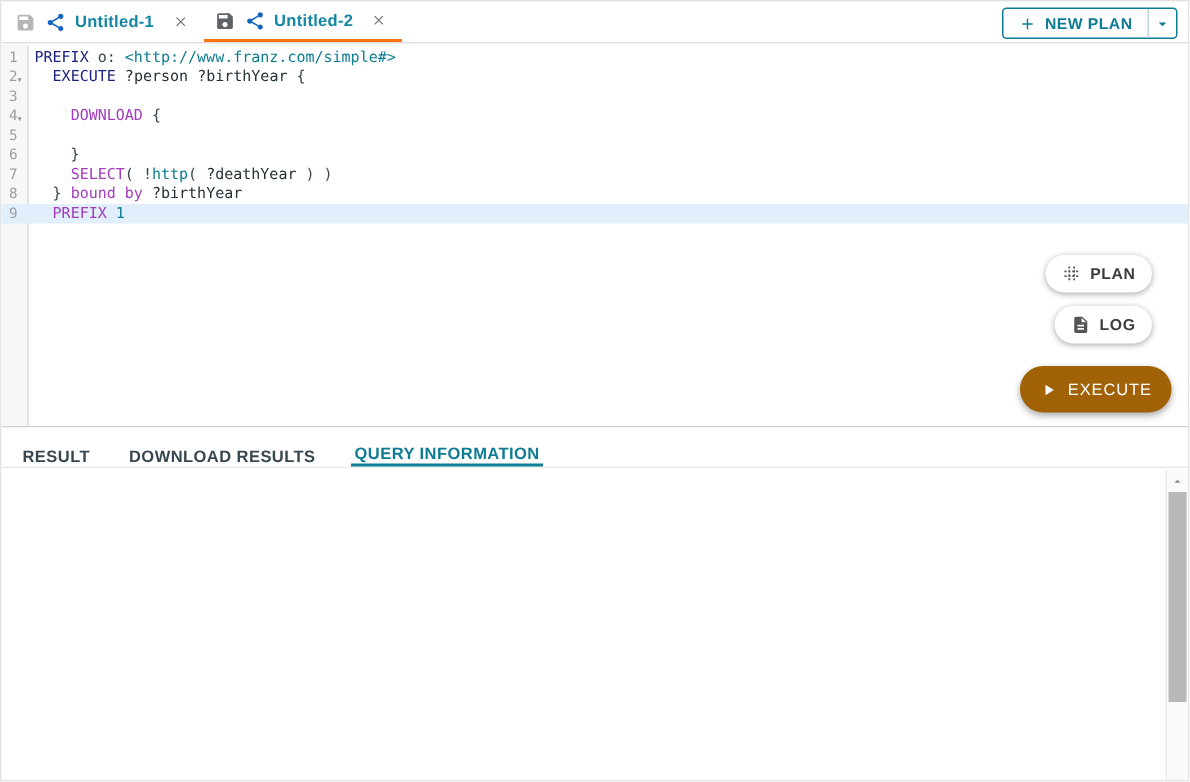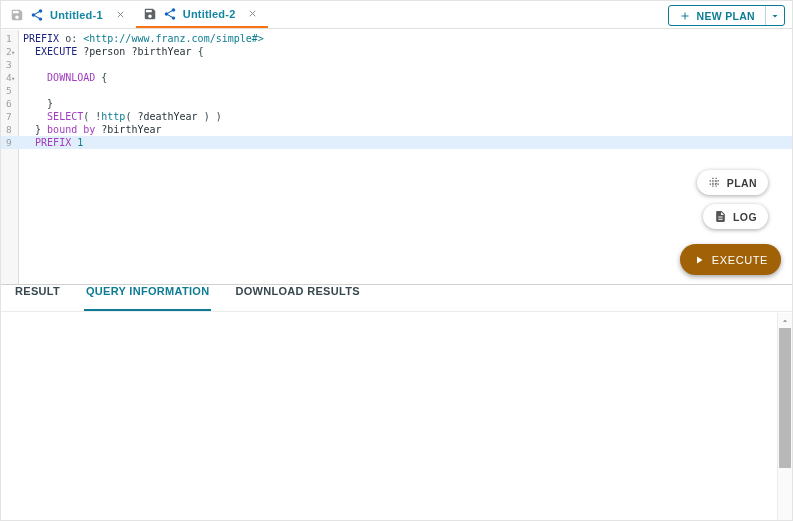--- a/index.html
+++ b/index.html
@@ -50,21 +50,21 @@
   .log-btn  { top:203px; }
   .plan-btn svg, .log-btn svg { width:13px; height:13px; }
   .exec-btn { right:11px; top:243px; height:31px; border-radius:16px; background:#a16207; gap:7px; padding:0 13px;
           font-family:"Liberation Sans", sans-serif; font-size:11px; font-weight:400; color:#fff; letter-spacing:.6px;
           box-shadow:0 2px 5px rgba(0,0,0,.35); }
   .exec-btn svg { width:12px; height:12px; fill:#fff; }
   
   .split { position:absolute; left:0; top:283px; right:0; height:1px; background:#d0d0d0; }
   .rtabbar { position:absolute; left:0; top:284px; right:0; height:27px; background:#fff; display:flex;
              align-items:stretch; gap:22px; padding-left:12px; border-bottom:1px solid #ebebeb; }
-  .rtab { display:flex; align-items:flex-start; font-size:11px; font-weight:700; letter-spacing:.3px;
+  .rtab { display:flex; align-items:flex-end; font-size:11px; font-weight:700; letter-spacing:.3px;
           color:#37474f; cursor:pointer; padding:0 2px; }
   .rtab.active { color:#0d7c94; border-bottom:2px solid #0d7c94; }
   
   .panel { position:absolute; left:0; top:312px; right:15px; bottom:0; background:#fff; overflow:hidden; }
   
   .scrollbar { position:absolute; right:0; top:312px; bottom:0; width:15px; background:#fafafa; border-left:1px solid #ececec; }
   .scroll-up { position:absolute; top:2px; left:0; right:0; height:12px; display:flex; align-items:center; justify-content:center; cursor:pointer; }
   .scroll-up svg { width:10px; height:10px; fill:#8a8a8a; }
   .scroll-thumb { position:absolute; left:1px; right:1px; top:15px; height:140px; background:#b8b8b8; cursor:grab; }
 </style>
@@ -173,25 +173,25 @@
       </svg>
     <span>EXECUTE</span>
   </button>
 
   <div class="split"></div>
 
   <div class="rtabbar" id="result-tabs">
       <div class="rtab">
     <span>RESULT</span>
   </div>
+      <div class="rtab">
+    <span>DOWNLOAD RESULTS</span>
+  </div>
       <div class="rtab active">
     <span>QUERY INFORMATION</span>
-  </div>
-      <div class="rtab">
-    <span>DOWNLOAD RESULTS</span>
   </div>
     </div>
 
   <div class="panel">
     
     
     
     
     
     

